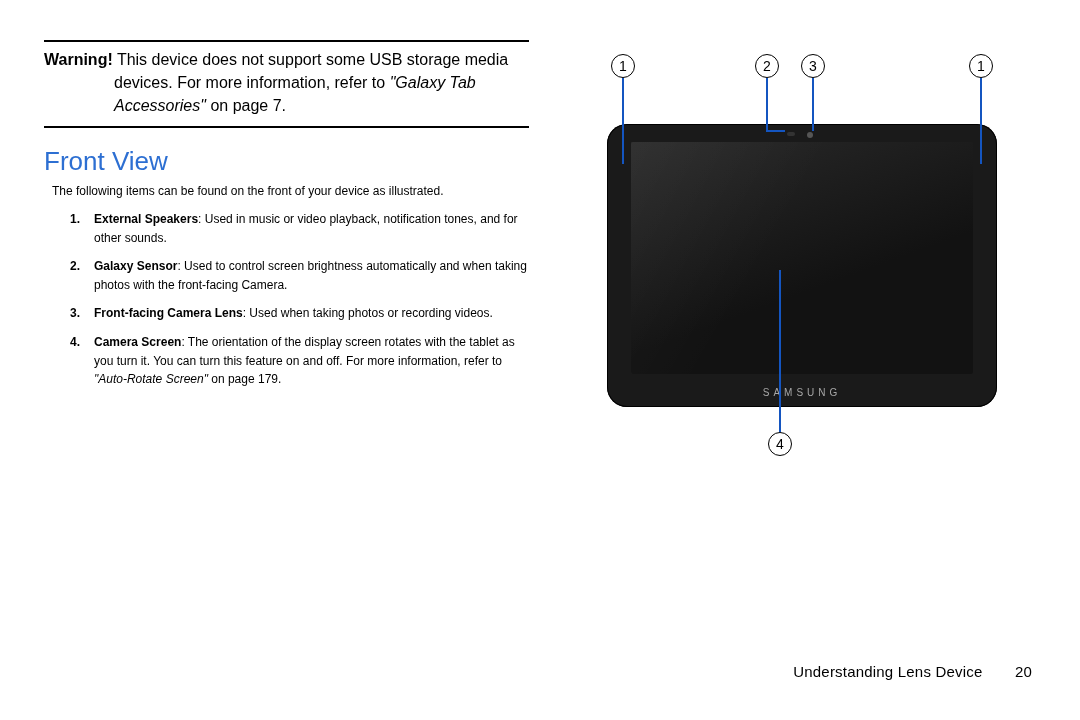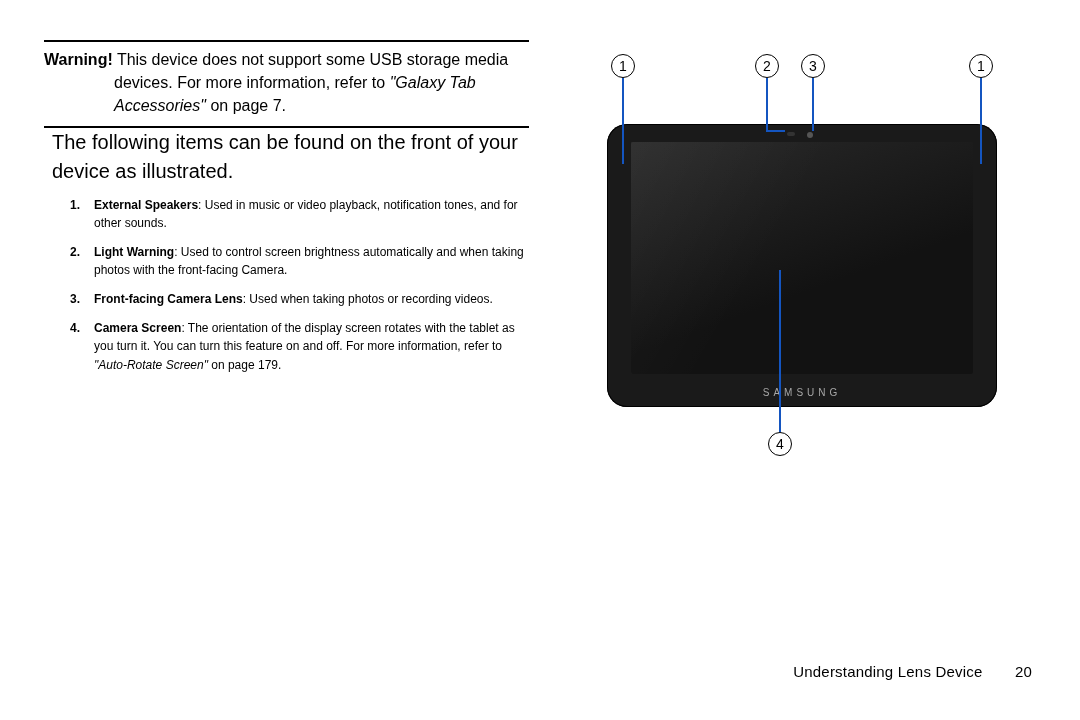--- a/index.html
+++ b/index.html
@@ -36,21 +36,21 @@
   }
   .warning-box strong { font-weight: bold; }
   .warning-box em { font-style: italic; }
   h2.section {
     color: #2d6fd2;
     font-weight: 400;
     font-size: 26px;
     margin: 18px 0 6px 0;
   }
   .intro {
-    font-size: 20px;
+    font-size: 12px;
     line-height: 1.45;
     margin: 0 0 10px 8px;
   }
   ol.items {
     list-style: none;
     margin: 0;
     padding: 0 0 0 26px;
     counter-reset: item;
   }
   ol.items li {
@@ -163,29 +163,30 @@
 <div class="page">
 
   <div class="left-col">
 
     <div class="warning-box">
       <div class="hang">
         <strong>Warning!</strong><span> This device does not support some USB storage media devices. For more information, refer to </span><em>"Galaxy Tab Accessories"</em><span>  on page 7.</span>
       </div>
     </div>
 
+    <h2 class="section">Front View</h2>
 
     <p class="intro">The following items can be found on the front of your device as illustrated.</p>
 
     <ol class="items">
       <li>
         <span class="term">External Speakers</span><span>: Used in music or video playback, notification tones, and for other sounds.</span>
       </li>
       <li>
-        <span class="term">Light Warning</span><span>: Used to control screen brightness automatically and when taking photos with the front-facing Camera.</span>
+        <span class="term">Galaxy Sensor</span><span>: Used to control screen brightness automatically and when taking photos with the front-facing Camera.</span>
       </li>
       <li>
         <span class="term">Front-facing Camera Lens</span><span>: Used when taking photos or recording videos.</span>
       </li>
       <li>
         <span class="term">Camera Screen</span><span>: The orientation of the display screen rotates with the tablet as you turn it. You can turn this feature on and off. For more information, refer to </span><em>"Auto-Rotate Screen"</em><span>  on page 179.</span>
       </li>
     </ol>
   </div>
 

